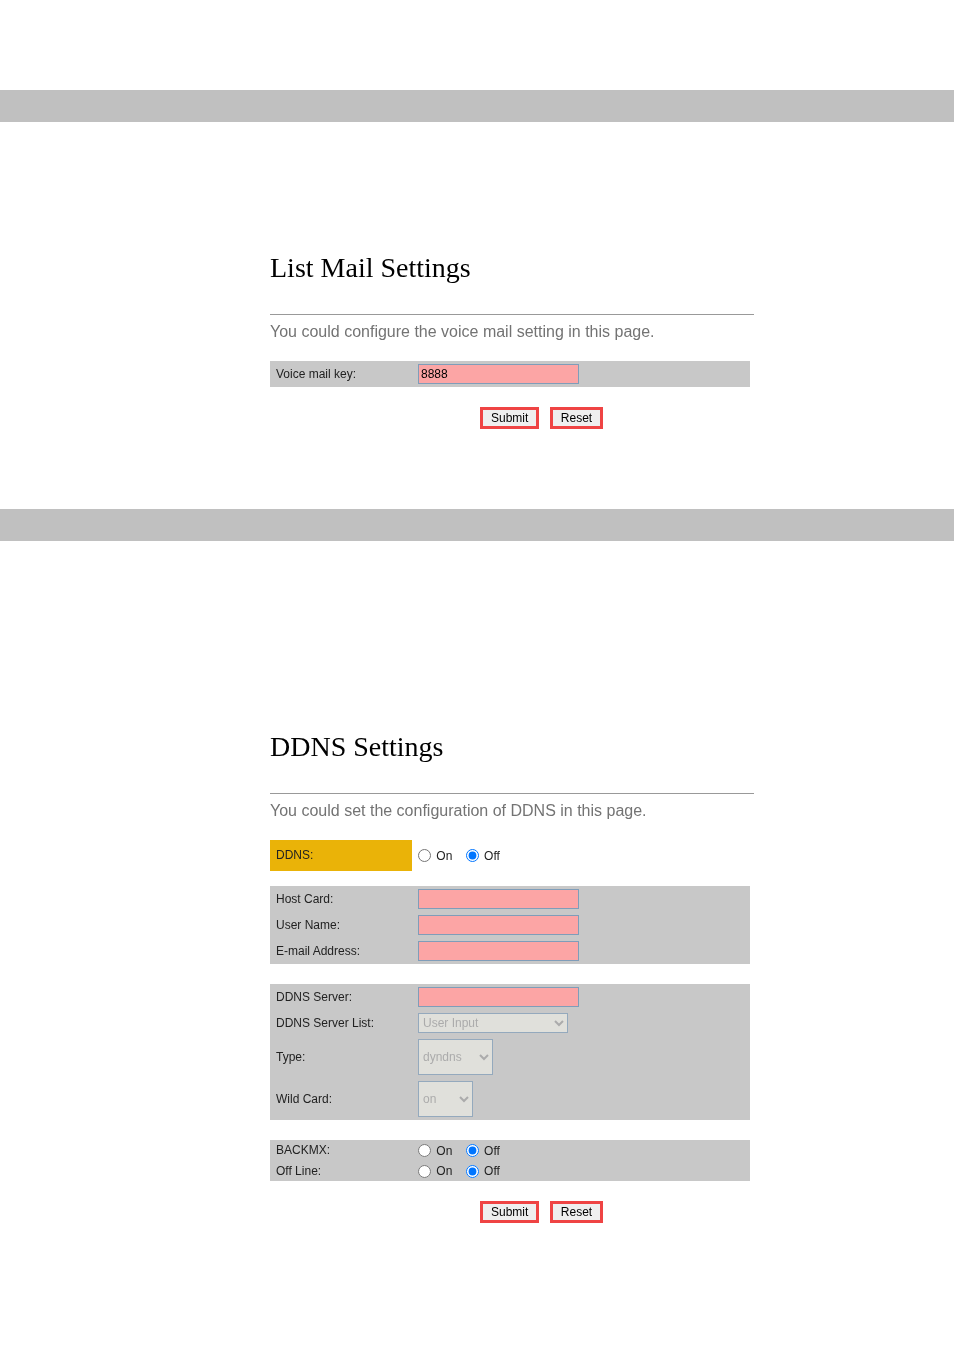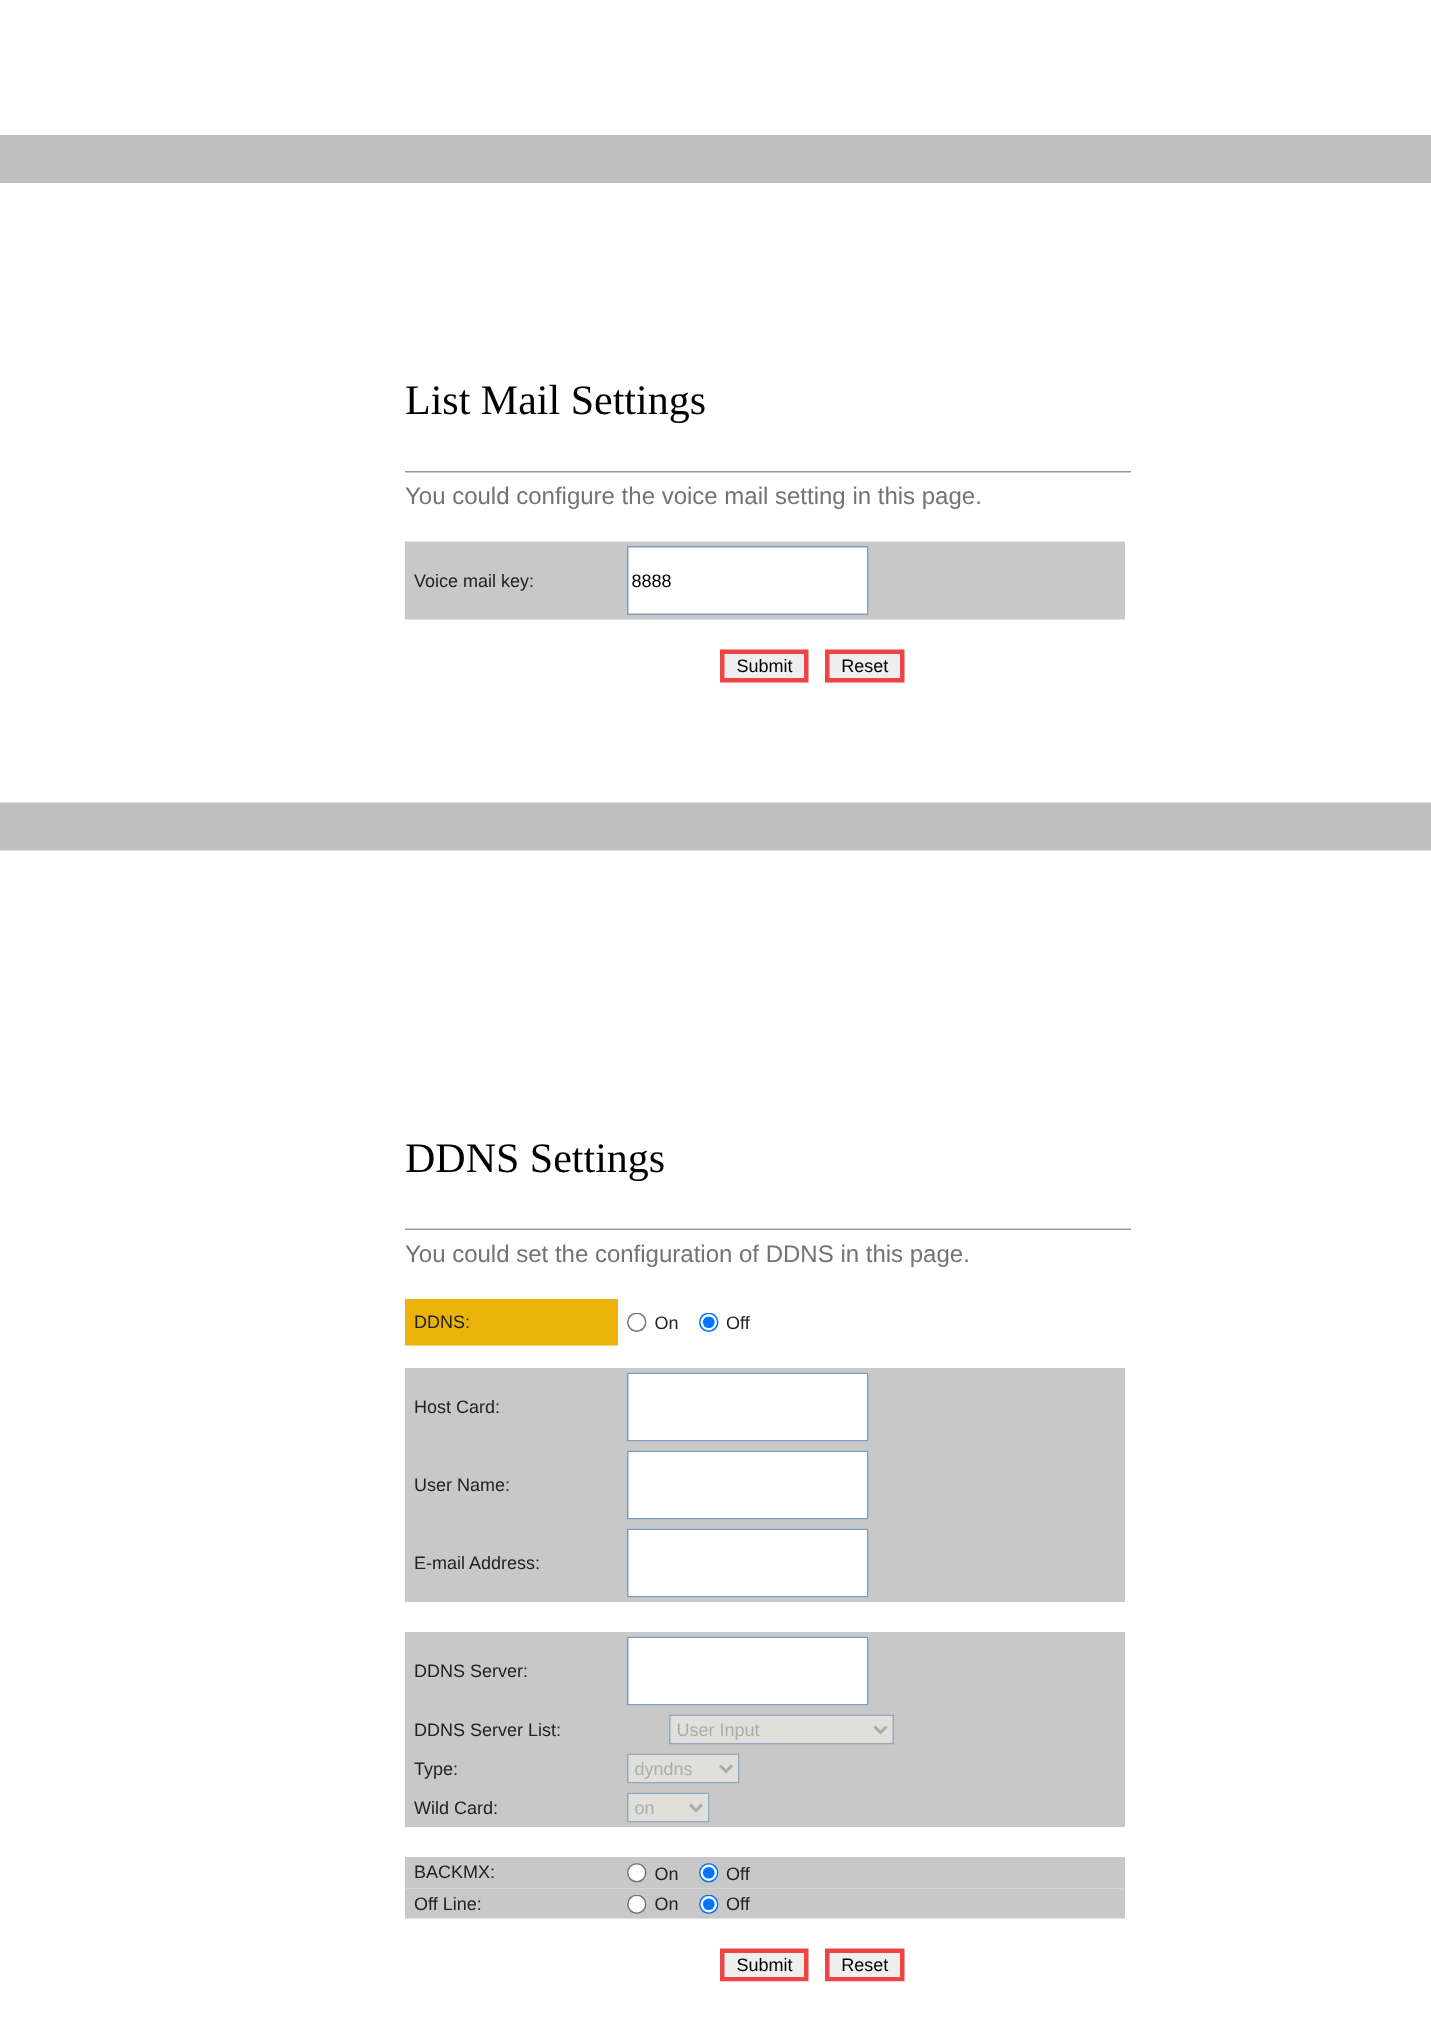--- a/index.html
+++ b/index.html
@@ -56,39 +56,38 @@
     }
     .form-table td.radio-cell {
       background: #fff;
       padding: 8px 6px;
     }
     .text-input {
       width: 155px;
       height: 16px;
       border: 1px solid #7f9db9;
       font-size: 12px;
-      padding: 14px 2px;
-      background: #ffffff;
+      padding: 1px 2px;
+      background: #fca5a5;
     }
     .select-input {
       width: 150px;
       border: 1px solid #7f9db9;
       font-size: 12px;
       background: #ebebe4;
       color: #a0a0a0;
       height: 20px;
-      margin-left: 28px;
     }
     .select-input-small {
       width: 75px;
       border: 1px solid #7f9db9;
       font-size: 12px;
       background: #ebebe4;
       color: #a0a0a0;
-      height: 20px;
+      height: 36px;
     }
     .button-row {
       margin-top: 20px;
       padding-left: 210px;
     }
     .btn {
       display: inline-block;
       padding: 1px 8px;
       font-size: 12px;
       border: 3px solid #ef4444;

